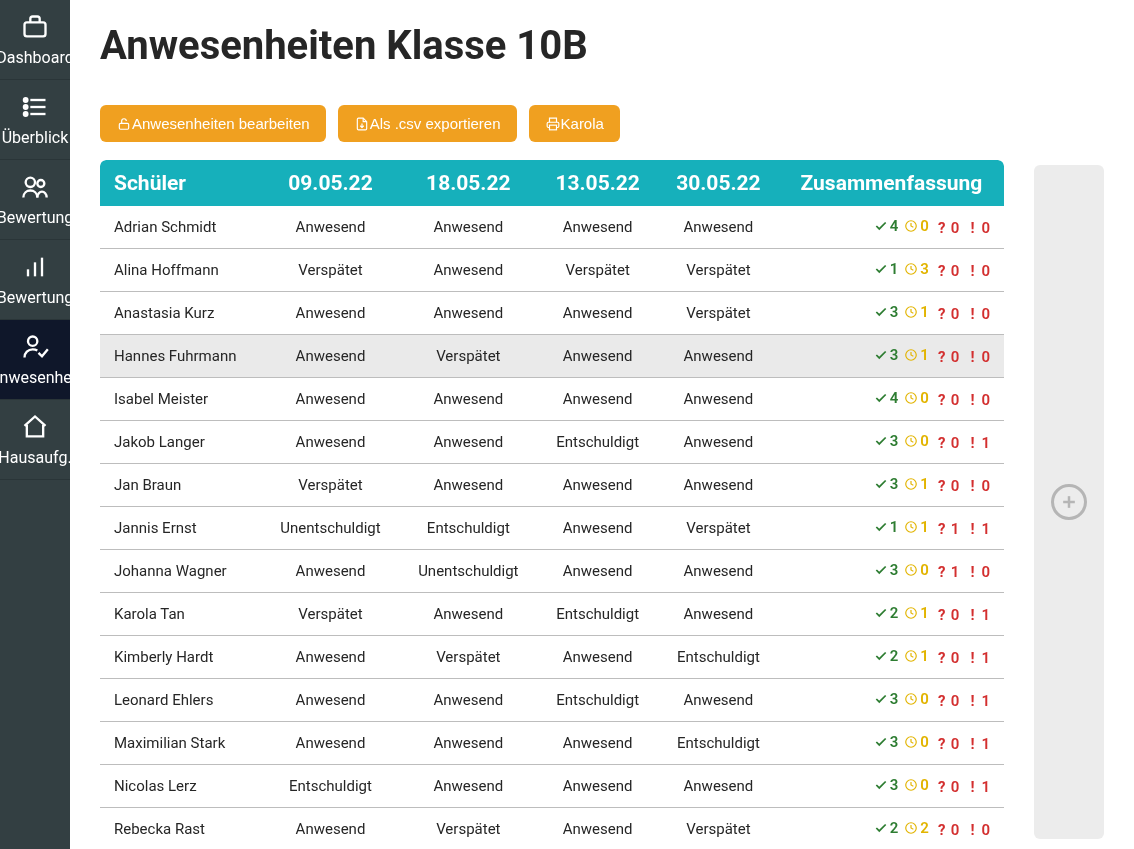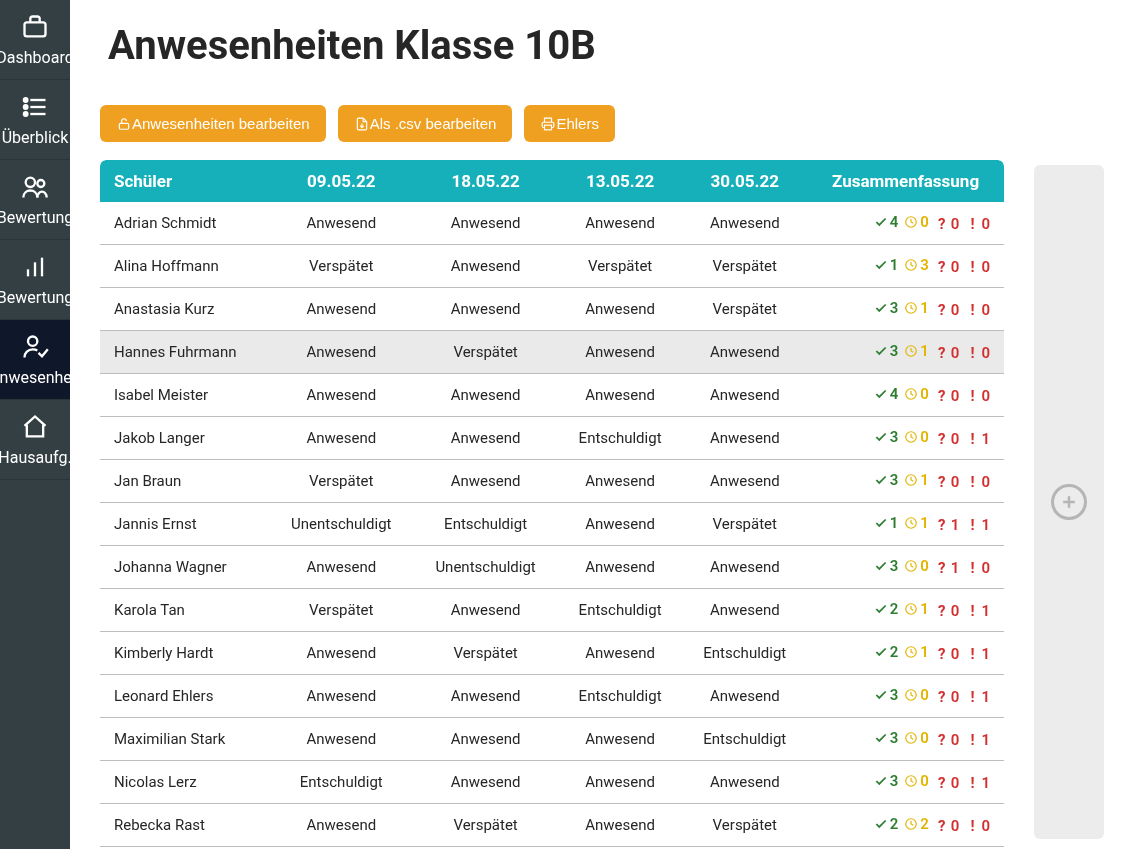--- a/index.html
+++ b/index.html
@@ -46,21 +46,21 @@
 .content {
   flex: 1;
   display: flex;
   flex-direction: column;
   overflow: hidden;
 }
 h1.page-title {
   font-size: 40px;
   font-weight: 700;
   color: #262626;
-  margin: 12px 0 36px 8px;
+  margin: 12px 0 36px 0;
 }
 .toolbar {
   display: flex;
   gap: 12px;
   margin-bottom: 18px;
 }
 .btn {
   display: inline-flex;
   align-items: center;
   gap: 0;
@@ -79,21 +79,21 @@
   border-radius: 6px 6px 0 0;
 }
 table.attendance {
   width: 100%;
   border-collapse: collapse;
 }
 table.attendance thead th {
   background: #16b0bb;
   color: #fff;
   font-weight: 700;
-  font-size: 17px;
+  font-size: 21px;
   text-align: center;
   padding: 11px 14px;
 }
 table.attendance thead th:first-child { text-align: left; border-radius: 6px 0 0 0; }
 table.attendance thead th:last-child { text-align: center; border-radius: 0 6px 0 0; }
 table.attendance tbody td {
   border-bottom: 1px solid #bdbdbd;
   padding: 11px 14px;
   font-size: 15px;
   text-align: center;
@@ -222,31 +222,31 @@
         </button>
         <button class="btn">
           <span class="icon">
             <svg width="14" height="14" viewBox="0 0 24 24" fill="none" stroke="#fff" stroke-width="2">
                 <path d="M14 2H6a2 2 0 0 0-2 2v16a2 2 0 0 0 2 2h12a2 2 0 0 0 2-2V8z"></path>
                 <polyline points="14 2 14 8 20 8"></polyline>
                 <polyline points="9 15 12 18 15 15"></polyline>
                 <line x1="12" y1="11" x2="12" y2="18"></line>
               </svg>
           </span>
-          <span>Als .csv bearbeiten</span>
+          <span>Als .csv exportieren</span>
         </button>
         <button class="btn">
           <span class="icon">
             <svg width="14" height="14" viewBox="0 0 24 24" fill="none" stroke="#fff" stroke-width="2">
                 <polyline points="6 9 6 2 18 2 18 9"></polyline>
                 <path d="M6 18H4a2 2 0 0 1-2-2v-5a2 2 0 0 1 2-2h16a2 2 0 0 1 2 2v5a2 2 0 0 1-2 2h-2"></path>
                 <rect x="6" y="14" width="12" height="8"></rect>
               </svg>
           </span>
-          <span>Ehlers</span>
+          <span>Karola</span>
         </button>
       </div>
 
       <div class="table-wrap">
         <table class="attendance">
           <thead>
             <tr id="header-row">
                 <th>Schüler</th>
                 <th>09.05.22</th>
                 <th>18.05.22</th>

